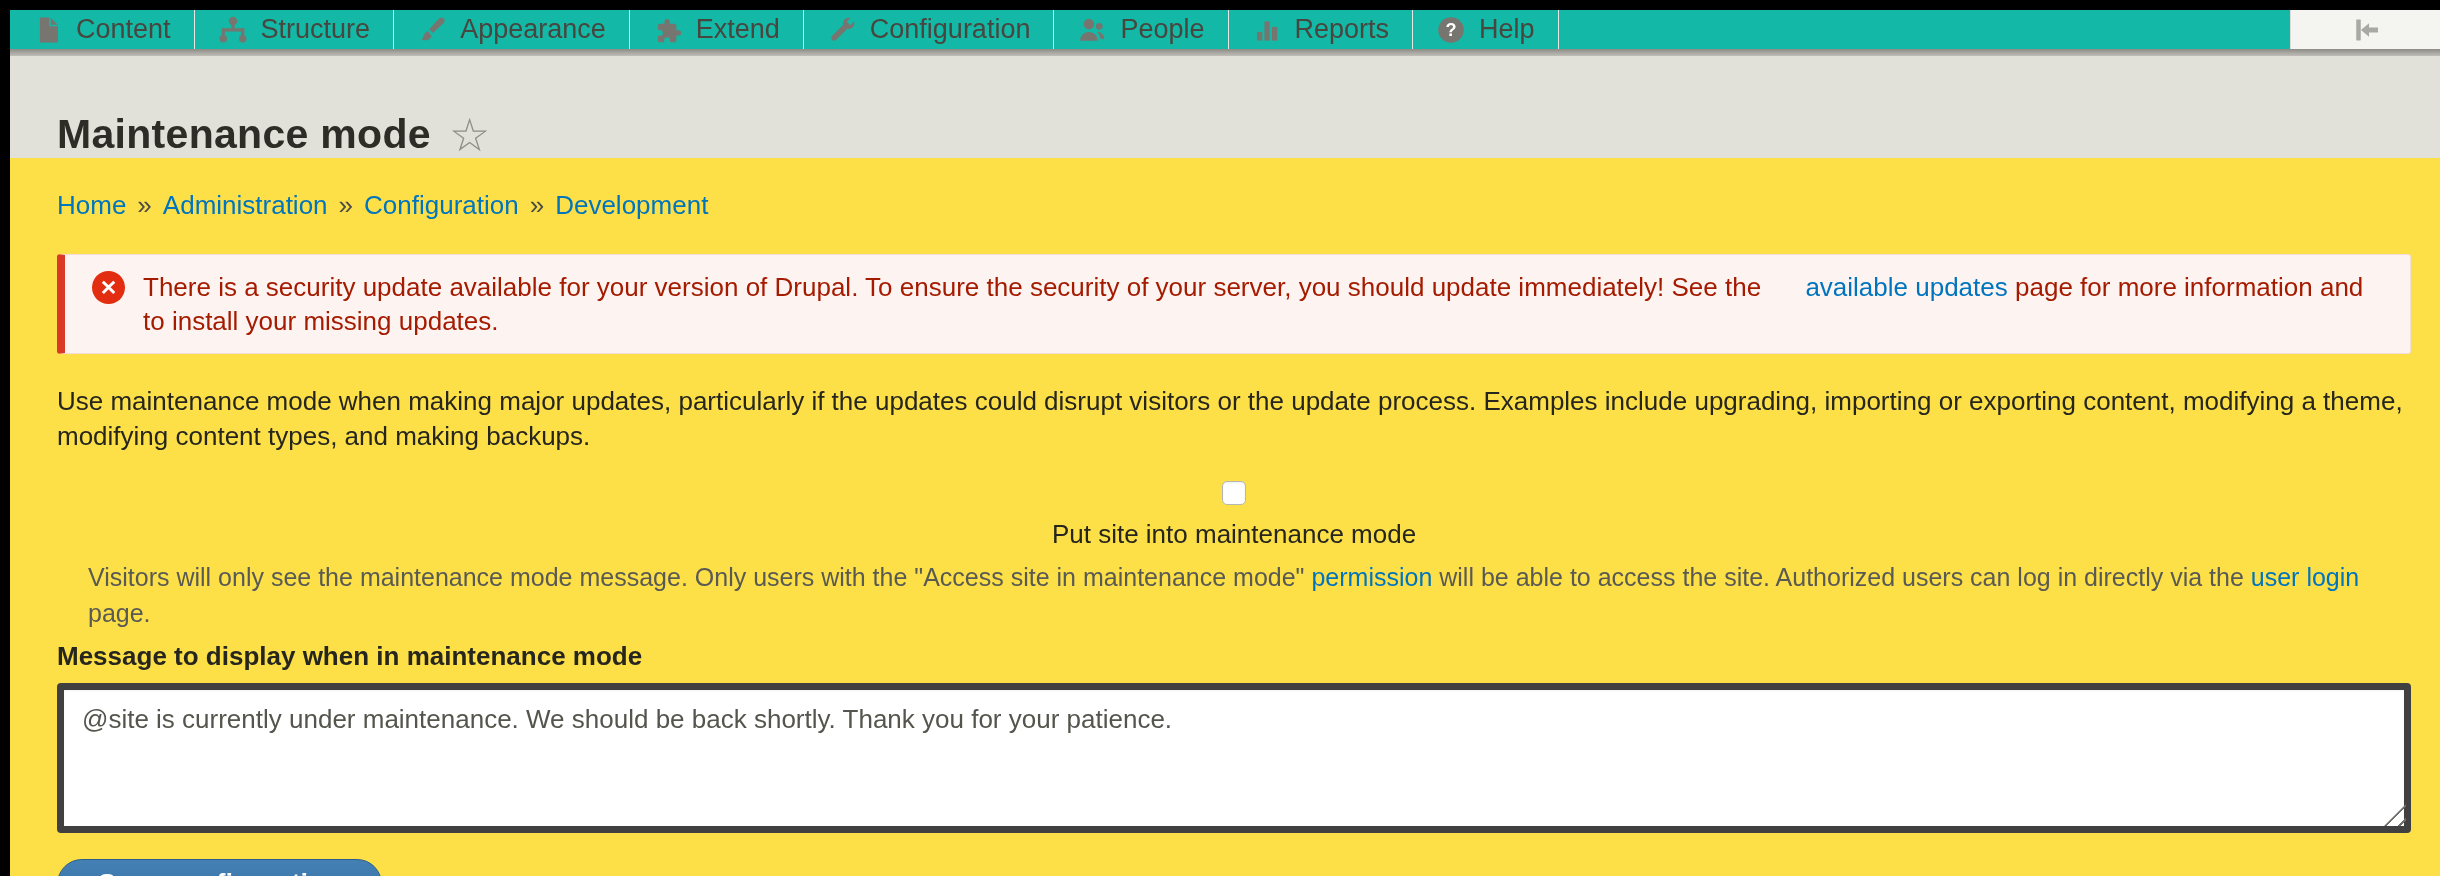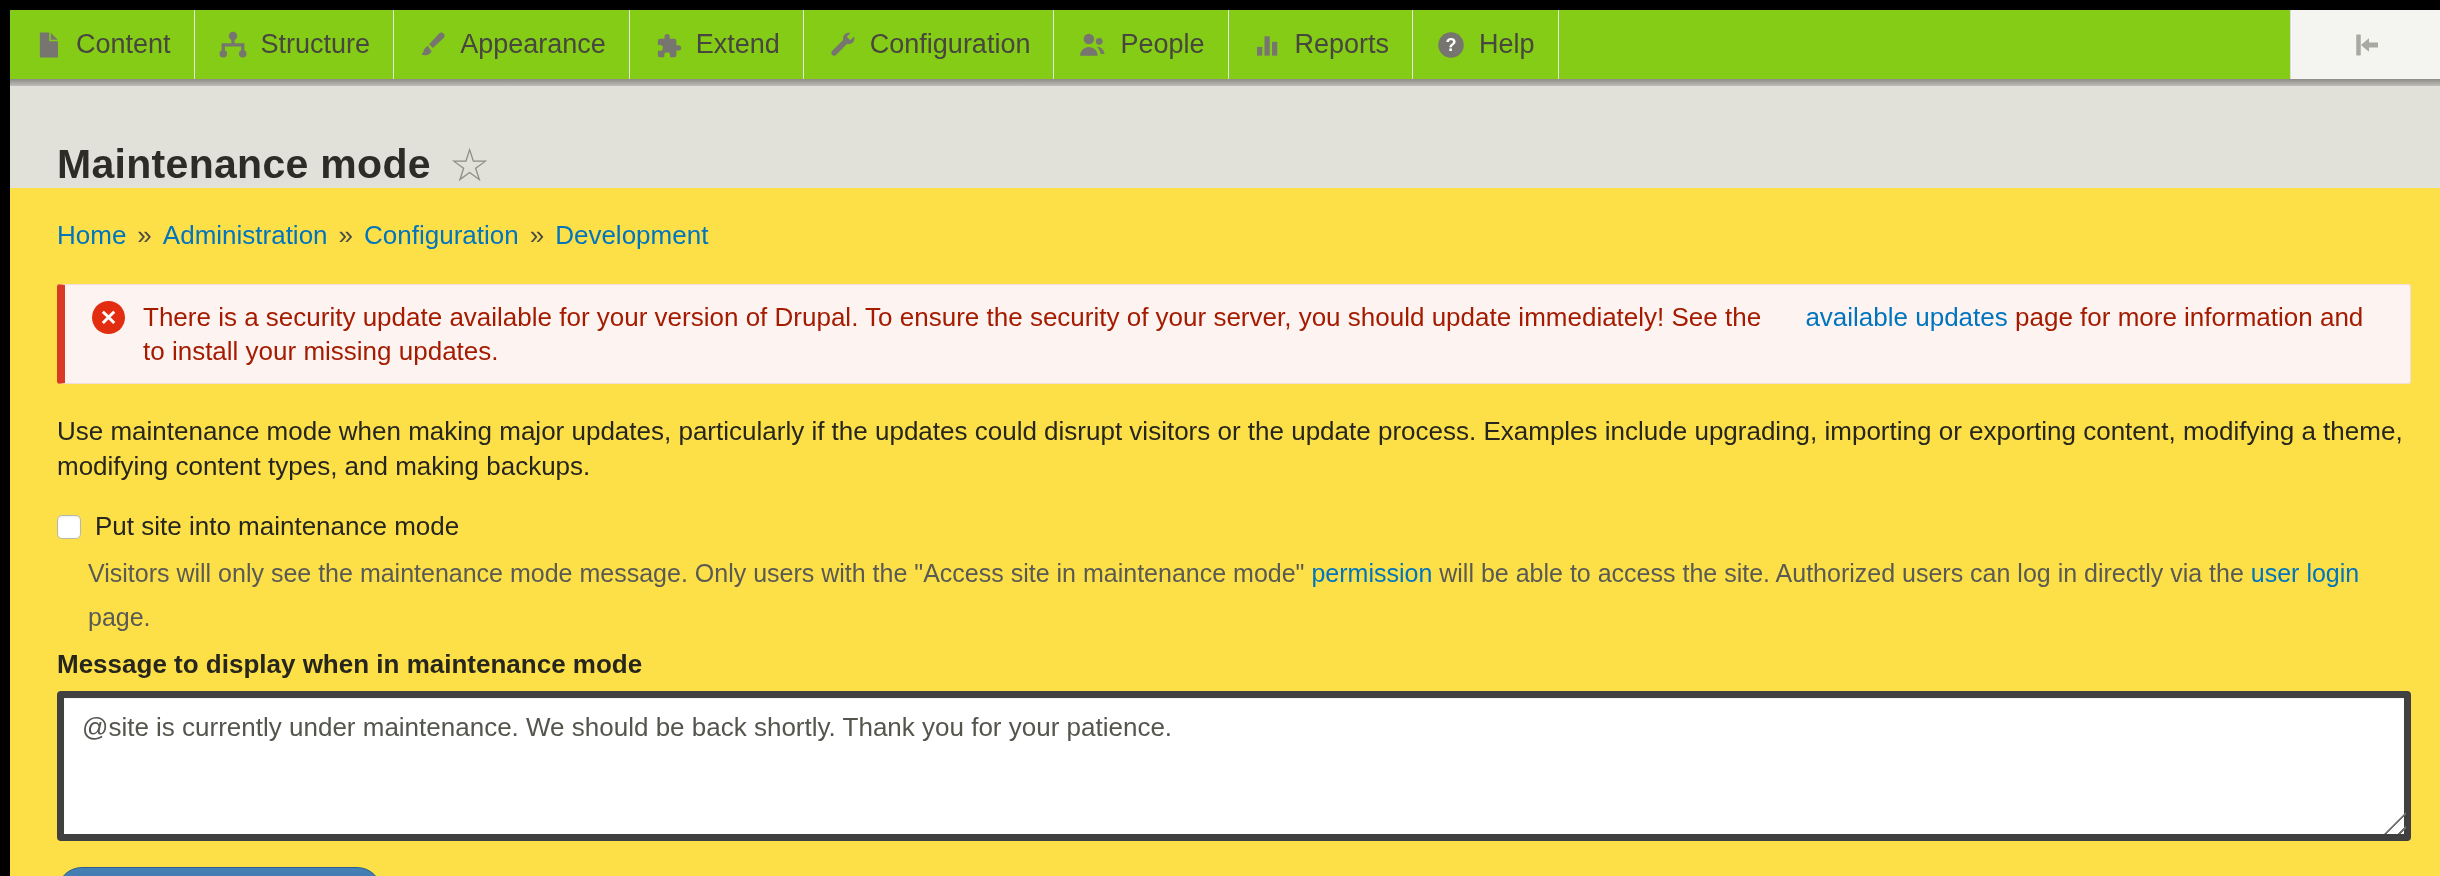--- a/index.html
+++ b/index.html
@@ -10,21 +10,21 @@
     position:relative;
     overflow:hidden;
   }
   .frame {
     position:absolute; left:10px; top:10px; right:0; bottom:0;
     background:#fff;
     display:flex; flex-direction:column;
   }
   
   .toolbar {
-    height:69px; background:#84cc16;
+    height:39px; background:#14b8a6;
     display:flex; align-items:stretch;
     flex:0 0 auto;
   }
   .toolbar-item {
     display:flex; align-items:center; gap:13px;
     padding:0 23px;
     border-right:1px solid #e6e6e4;
     cursor:pointer; white-space:nowrap;
   }
   .ticon { display:flex; align-items:center; }
@@ -83,31 +83,31 @@
     width:33px; height:33px;
     background:#e32d10; border-radius:50%;
     color:#fff; font-size:21px; font-weight:bold;
     display:flex; align-items:center; justify-content:center;
     line-height:1;
   }
   .error-box a { color:#0074bd; text-decoration:none; cursor:pointer;margin-left:37px; }
 
   .intro { margin-top:30px; font-size:26px; line-height:35px; color:#26261f; }
 
-  .checkbox-row { margin-top:27px; display:flex; align-items:center; gap:14px; }
+  .checkbox-row { margin-top:27px; display:flex; align-items:center; gap:14px;flex-direction:column; }
   .checkbox {
     width:24px; height:24px; flex:0 0 auto;
     border:1px solid #b7b7b2; border-radius:5px; background:#fff;
     box-shadow:inset 0 1px 2px rgba(0,0,0,.08);
     cursor:pointer;
   }
   .checkbox-label { font-size:26px; color:#26261f; cursor:pointer; }
   .checkbox-desc {
     margin:9px 0 0 31px;
-    font-size:25px; line-height:44px; color:#5a5a54;
+    font-size:25px; line-height:36px; color:#5a5a54;
   }
   .checkbox-desc a { color:#0074bd; text-decoration:none; cursor:pointer; }
 
   .field-label { margin-top:10px; font-size:26px; font-weight:bold; color:#26261f; }
   .textarea-wrap { position:relative; margin-top:11px; }
   textarea {
     display:block; width:100%; height:150px;
     border:7px solid #404040; border-radius:4px;
     padding:12px 18px;
     font-family:"Liberation Sans", sans-serif;

